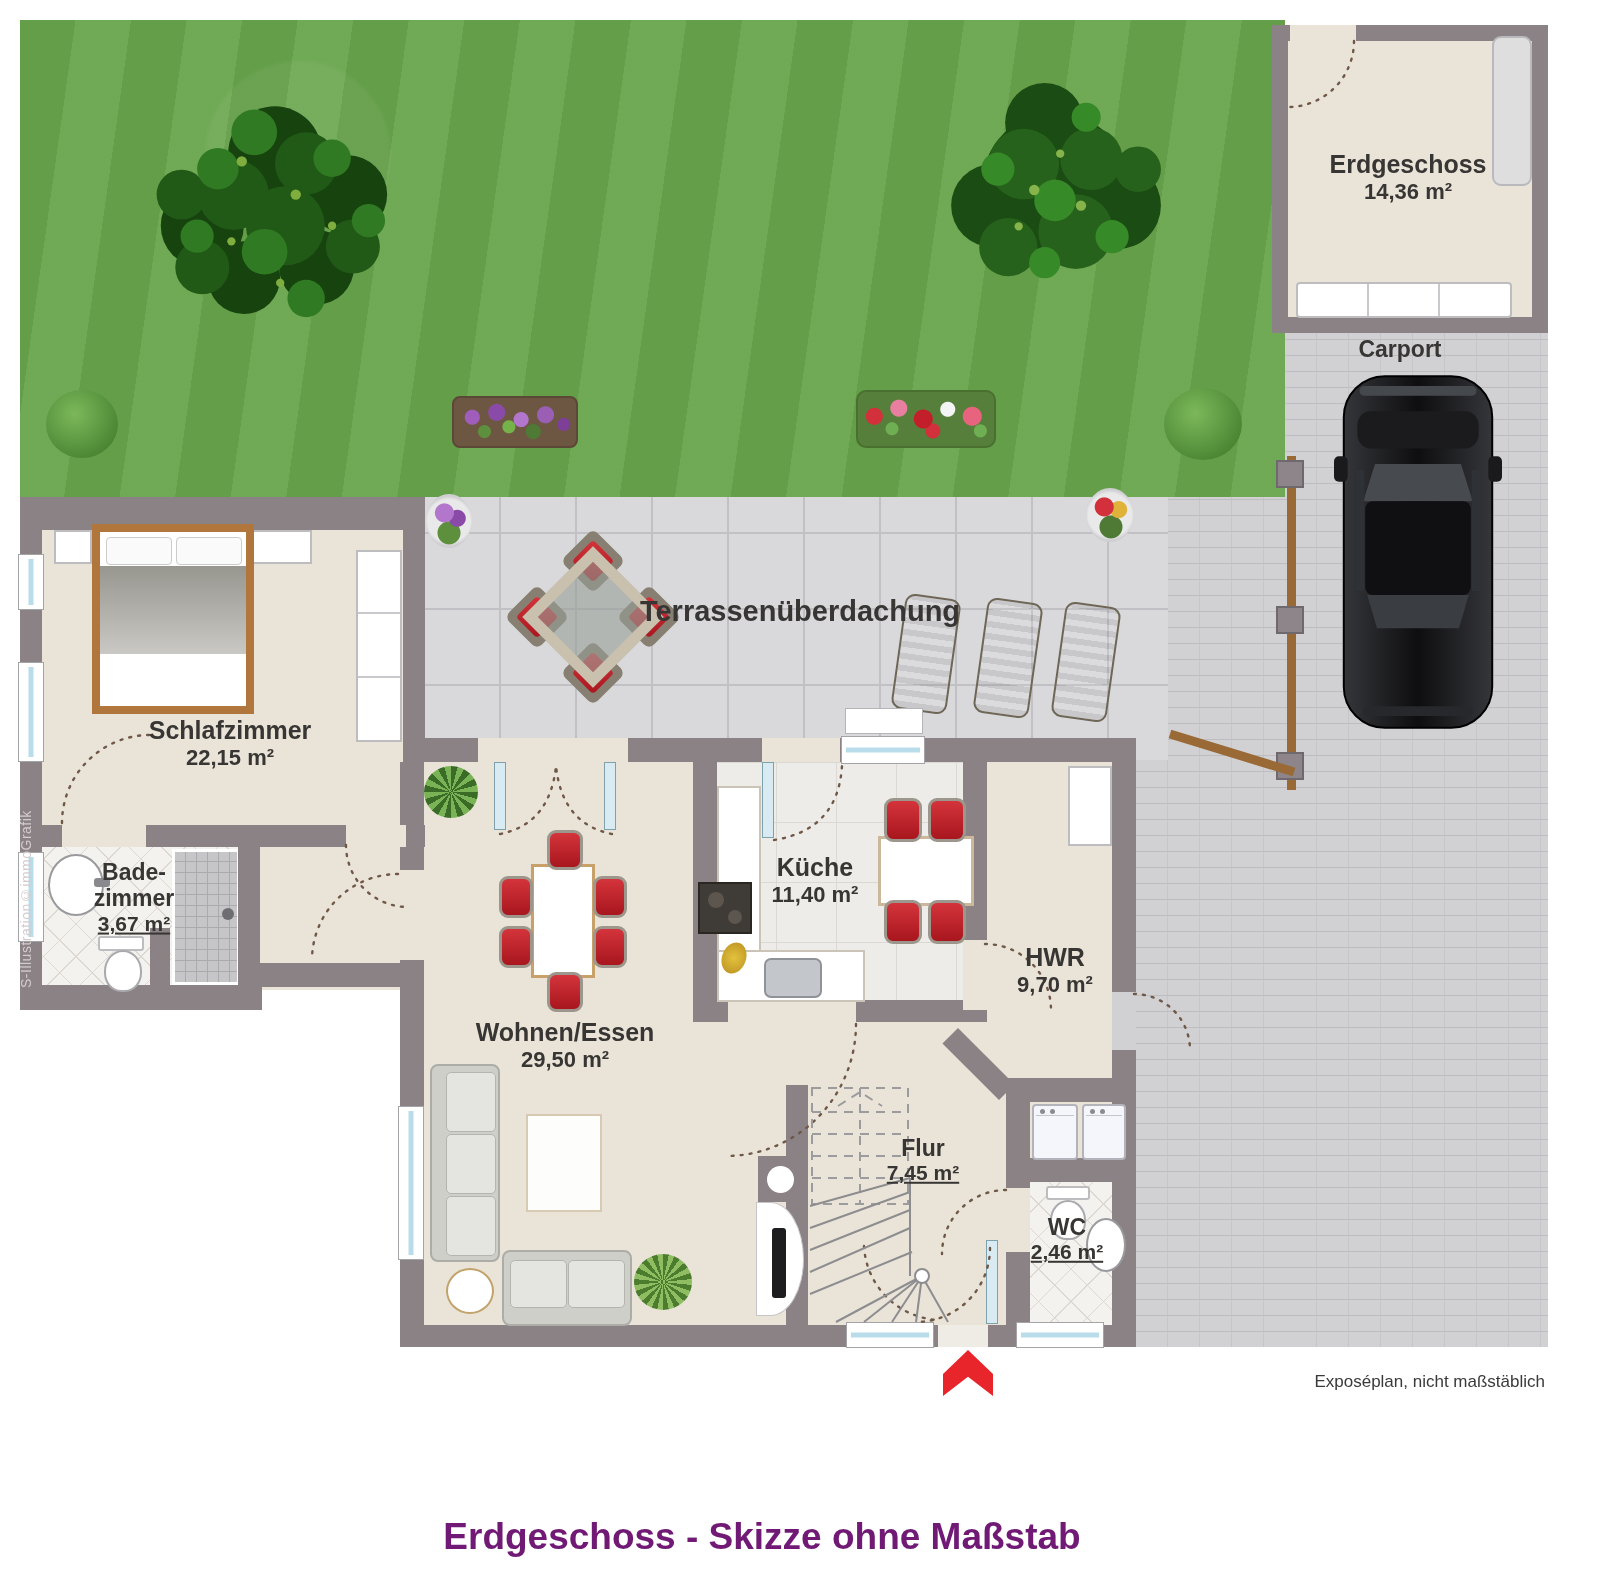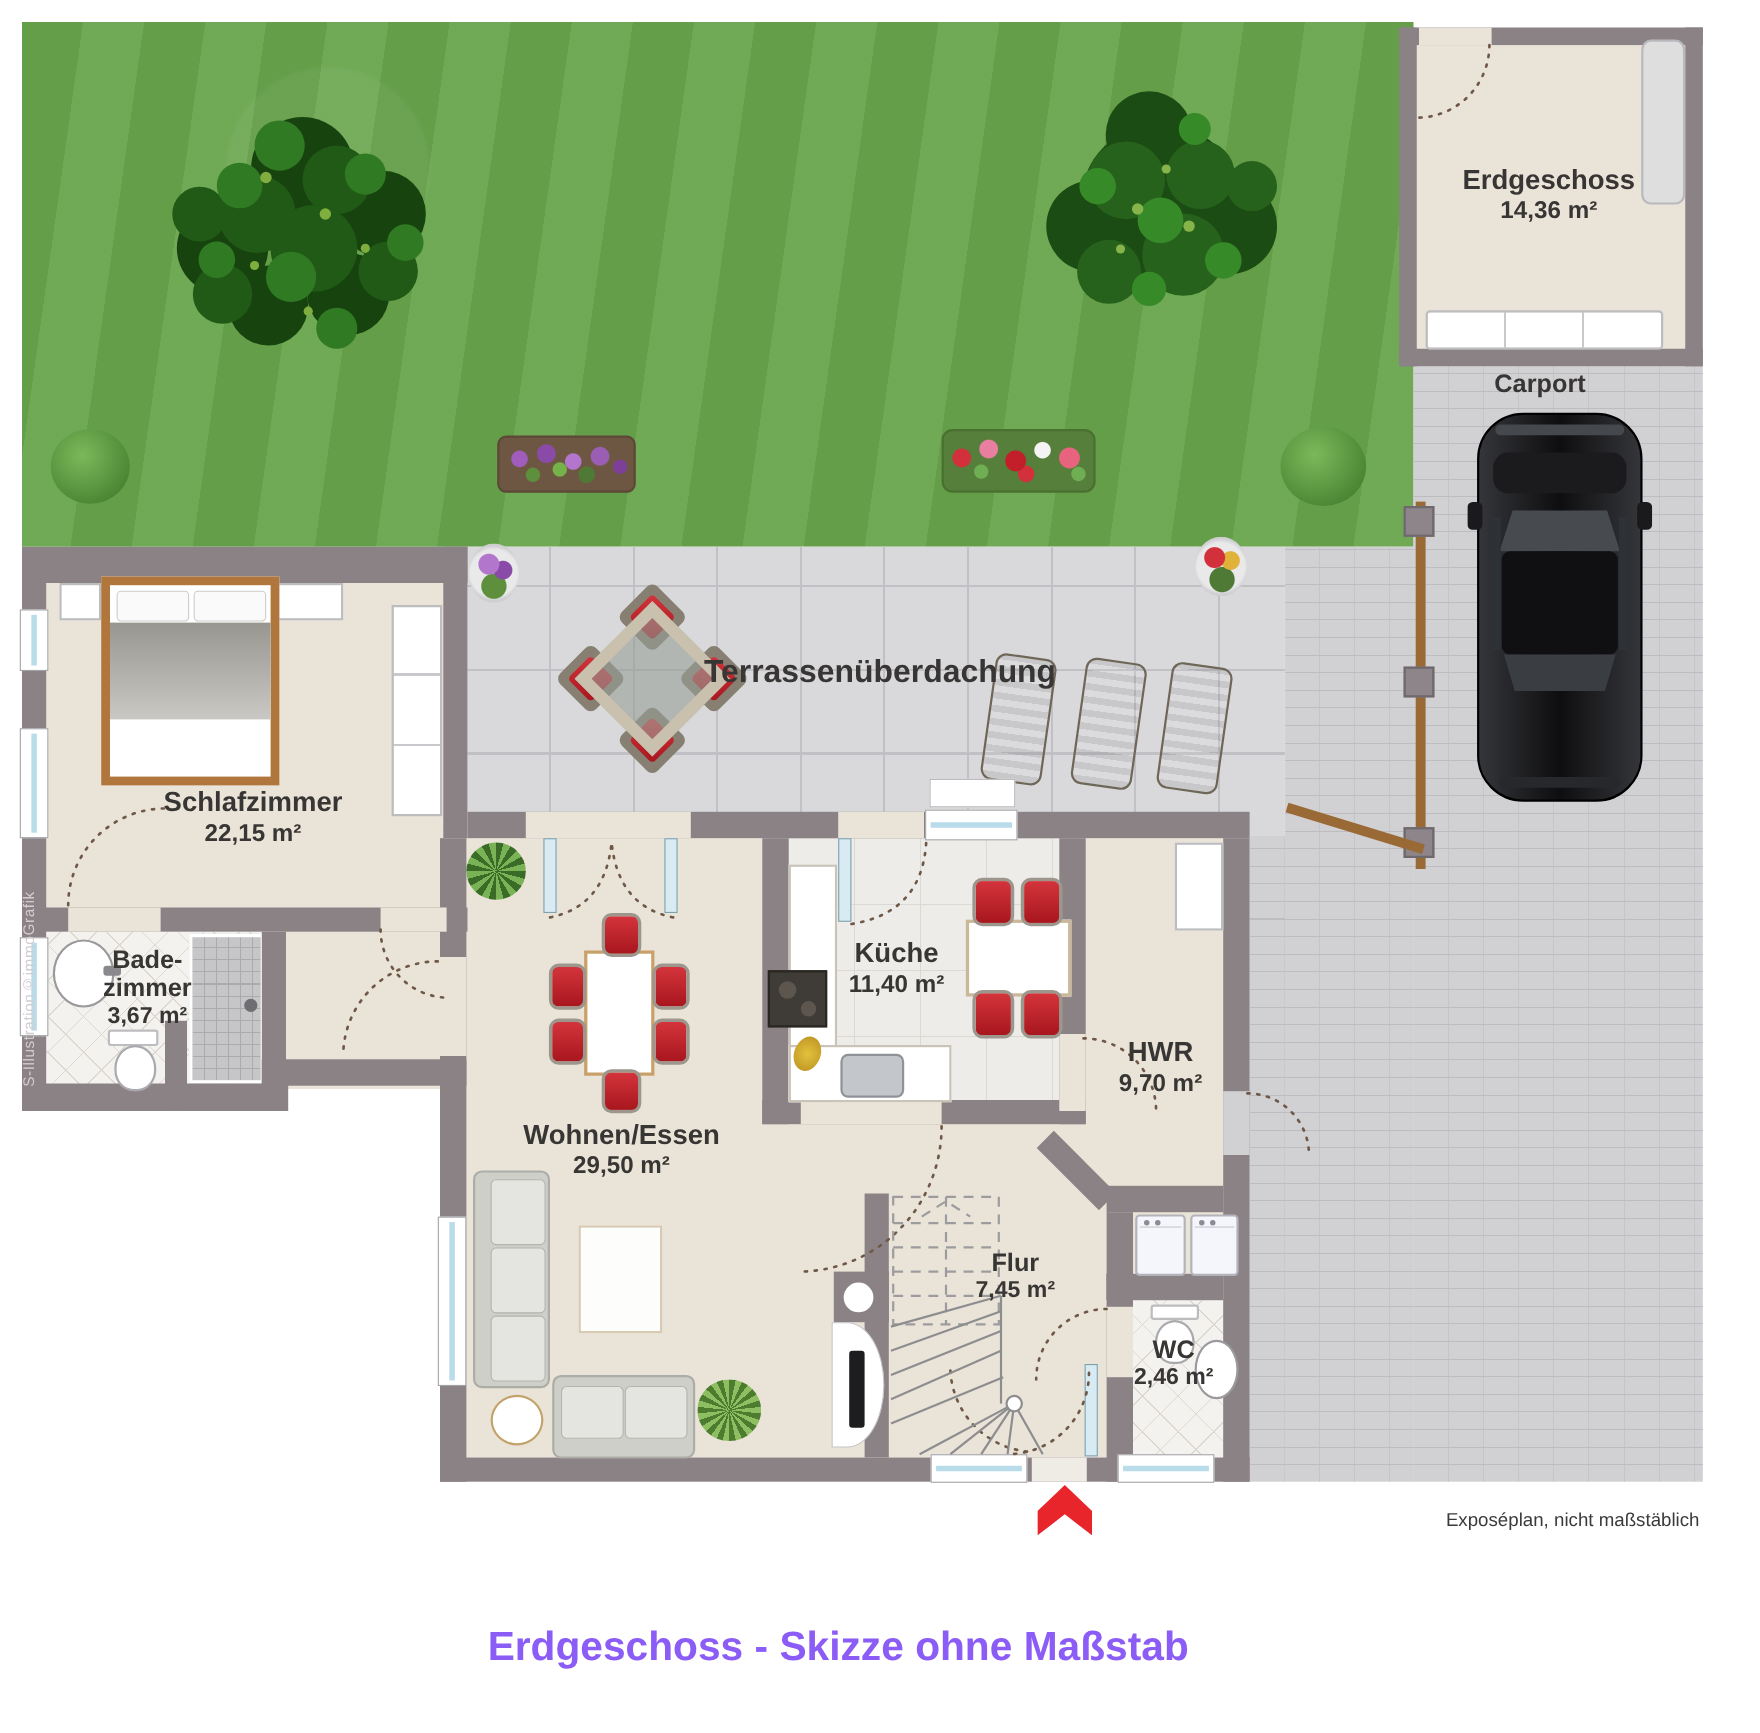--- a/index.html
+++ b/index.html
@@ -53,23 +53,23 @@
   .lounger{position:absolute;width:56px;height:116px;border-radius:10px;z-index:3;
     background:linear-gradient(#7f7867 0 34px,#918a78 34px);
     border:2px solid #6e6757;box-sizing:border-box;
     background-image:repeating-linear-gradient(0deg, rgba(0,0,0,.08) 0 6px, rgba(255,255,255,.06) 6px 12px);}
   .post{position:absolute;width:28px;height:28px;background:#8d8589;border:2px solid #6f686c;box-sizing:border-box;z-index:3;}
   .sofa-cushion{position:absolute;background:#e4e4e0;border:1px solid #b5b5b0;border-radius:5px;}
   
   .label{position:absolute;transform:translate(-50%,-50%);text-align:center;white-space:nowrap;z-index:9;color:#383634;}
   .rname{font-weight:700;font-size:25px;line-height:1.15;}
   .rarea{font-weight:700;font-size:22px;}
-  .sm .rname{font-size:23px;} .sm .rarea{font-size:21px;}
-  .title{position:absolute;left:762px;top:1476px;transform:translateX(-50%);
-         font-weight:700;font-size:37px;color:#8b5cf6;z-index:9;white-space:nowrap;}
+  .sm .rname{font-size:23px;} .sm .rarea{font-size:21px;text-decoration:underline;}
+  .title{position:absolute;left:762px;top:1516px;transform:translateX(-50%);
+         font-weight:700;font-size:37px;color:#701a75;z-index:9;white-space:nowrap;}
   .footnote{position:absolute;right:55px;top:1372px;font-size:17px;color:#3a3a3a;z-index:9;}
   .wm{position:absolute;left:18px;top:798px;height:190px;writing-mode:vertical-rl;transform:rotate(180deg);
       font-size:14px;color:#d3cccf;letter-spacing:.5px;z-index:9;}
   .overlay{position:absolute;left:0;top:0;z-index:8;pointer-events:none;}
   .arrow{position:absolute;left:943px;top:1350px;width:50px;height:46px;background:#e8252b;z-index:9;
          clip-path:polygon(50% 0,100% 52%,100% 100%,50% 58%,0 100%,0 52%);}
   .plantc{position:absolute;border-radius:50%;z-index:6;}
 </style>
 </head>
 <body>

